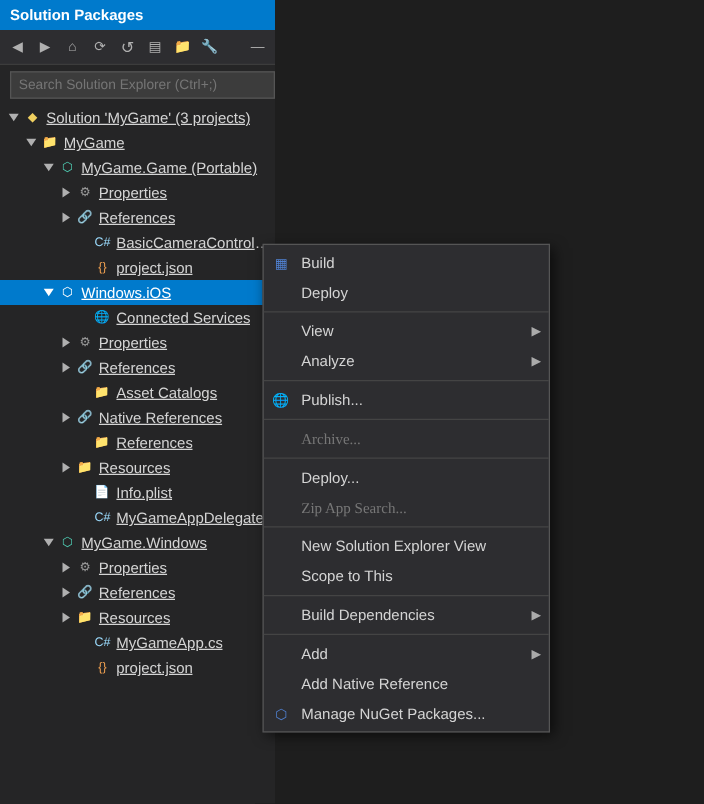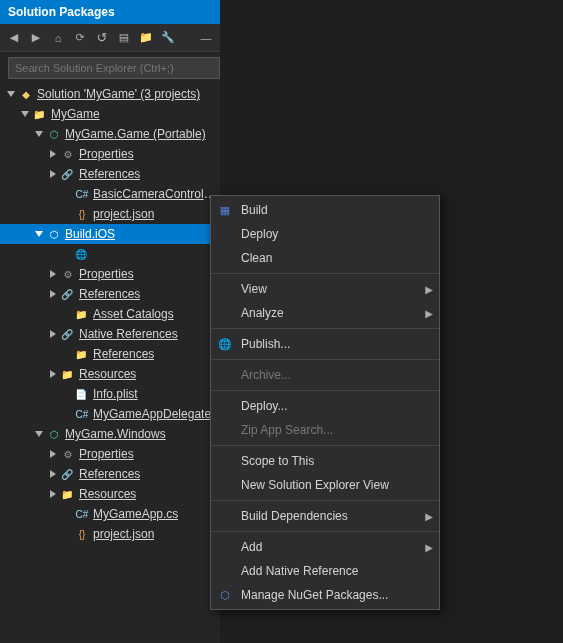--- a/index.html
+++ b/index.html
@@ -146,20 +146,21 @@
       cursor: pointer;
       height: 24px;
       position: relative;
       color: #d4d4d4;
       font-size: 12px;
     }
 
     .cm-item.disabled {
       color: #777;
       cursor: default;
+      font-family: Liberation Serif, serif;
     }
 
     .cm-separator {
       height: 1px;
       background: #444;
       margin: 3px 0;
     }
 
     .cm-item-icon {
       position: absolute;
@@ -287,27 +288,28 @@
       <span class="tree-icon icon-json">{}</span>
       <span class="tree-label">project.json</span>
     </div>
 
     <div class="tree-item selected">
       <span class="tree-indent" style="width:32px;"></span>
       <span class="tree-expand">
           <span class="expand-tri-down" style="border-top-color:#fff;"></span>
         </span>
       <span class="tree-icon" style="color:#fff;">⬡</span>
-      <span class="tree-label">Build.iOS</span>
+      <span class="tree-label">Windows.iOS</span>
     </div>
 
     <div class="tree-item">
       <span class="tree-indent" style="width:60px;"></span>
       <span class="tree-expand" style="width:14px;"></span>
       <span class="tree-icon icon-globe">🌐</span>
+      <span class="tree-label">Connected Services</span>
     </div>
 
     <div class="tree-item">
       <span class="tree-indent" style="width:46px;"></span>
       <span class="tree-expand">
           <span class="expand-tri-right"></span>
         </span>
       <span class="tree-icon icon-props">⚙</span>
       <span class="tree-label">Properties</span>
     </div>
@@ -424,23 +426,20 @@
 
   <div class="cm-item">
     <span class="cm-item-icon" style="color:#5080d0;">▦</span>
     <span>Build</span>
   </div>
 
   <div class="cm-item">
     <span>Deploy</span>
   </div>
 
-  <div class="cm-item">
-    <span>Clean</span>
-  </div>
 
   <div class="cm-separator"></div>
 
   <div class="cm-item">
     <span>View</span>
     <span class="cm-item-arrow">▶</span>
   </div>
 
   <div class="cm-item">
     <span>Analyze</span>
@@ -468,25 +467,25 @@
   </div>
 
   <div class="cm-item disabled">
     <span>Zip App Search...</span>
   </div>
 
 
   <div class="cm-separator"></div>
 
   <div class="cm-item">
+    <span>New Solution Explorer View</span>
+  </div>
+
+  <div class="cm-item">
     <span>Scope to This</span>
-  </div>
-
-  <div class="cm-item">
-    <span>New Solution Explorer View</span>
   </div>
 
   <div class="cm-separator"></div>
 
   <div class="cm-item">
     <span>Build Dependencies</span>
     <span class="cm-item-arrow">▶</span>
   </div>
 
   <div class="cm-separator"></div>

